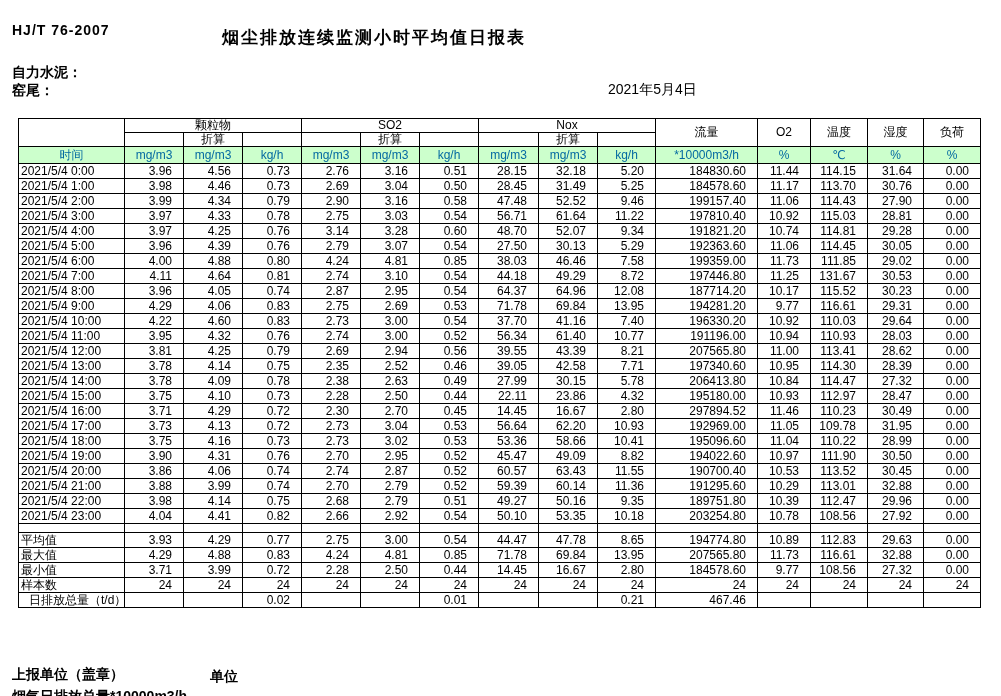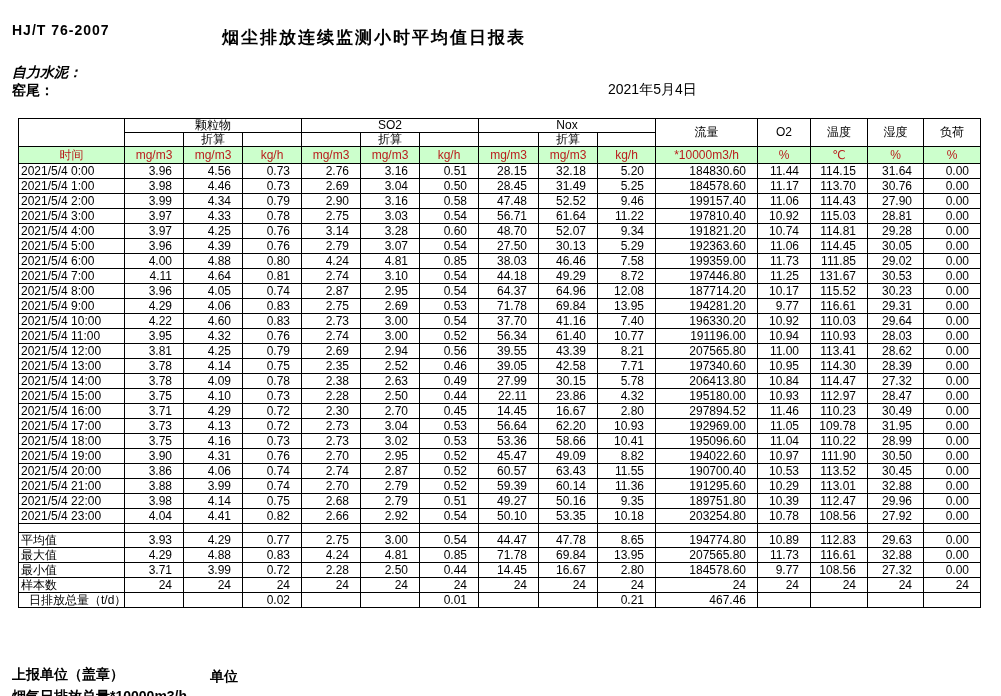--- a/index.html
+++ b/index.html
@@ -4,32 +4,32 @@
 <style>
   html,body{margin:0;padding:0;}
   body{
     width:1001px;height:696px;position:relative;background:#fff;
     font-family:"Liberation Sans","DejaVu Sans",sans-serif;color:#000;
     overflow:hidden;
   }
   .abs{position:absolute;white-space:nowrap;}
   #std-code{left:12px;top:6px;font-size:14px;font-weight:bold;letter-spacing:1px;margin-top:16px;}
   #report-title{left:0;top:26px;width:700px;text-align:center;font-size:17px;font-weight:bold;letter-spacing:2px;padding-left:24px;}
-  #company-line{left:12px;top:64px;font-size:14px;font-weight:bold;font-style:italic;}
+  #company-line{left:12px;top:64px;font-size:14px;font-weight:bold;}
   #location-line{left:12px;top:82px;font-size:14px;font-weight:bold;text-align:right;}
   #date-line{left:608px;top:81px;font-size:14px;}
   #table-wrap{left:18px;top:118px;}
   table{border-collapse:collapse;table-layout:fixed;width:962px;}
   td{
     border:1px solid #000;font-size:12px;line-height:13px;height:14px;
     padding:0 2px;white-space:nowrap;overflow:hidden;
   }
   tr.hrow td{height:13px;text-align:center;}
   tr.units-row td{
-    background:#ccffcc;color:#b91c1c;text-align:center;height:16px;font-size:12px;
+    background:#ccffcc;color:#0369a1;text-align:center;height:16px;font-size:12px;
   }
   td.time-cell{text-align:left;padding-right:5px;}
   td.val{text-align:right;padding-right:11px;}
   td.sum-label{text-align:left;padding-right:5px;}
   td.total-label{text-align:left;padding-left:10px;}
   tr.spacer td{height:8px;}
   #footer-line1{left:12px;top:648px;font-size:14px;font-weight:bold;margin-top:40px;}
   #footer-line2{left:12px;top:666px;font-size:14px;font-weight:bold;}
   #footer-unit{left:210px;top:668px;font-size:14px;font-weight:bold;}
 </style>

